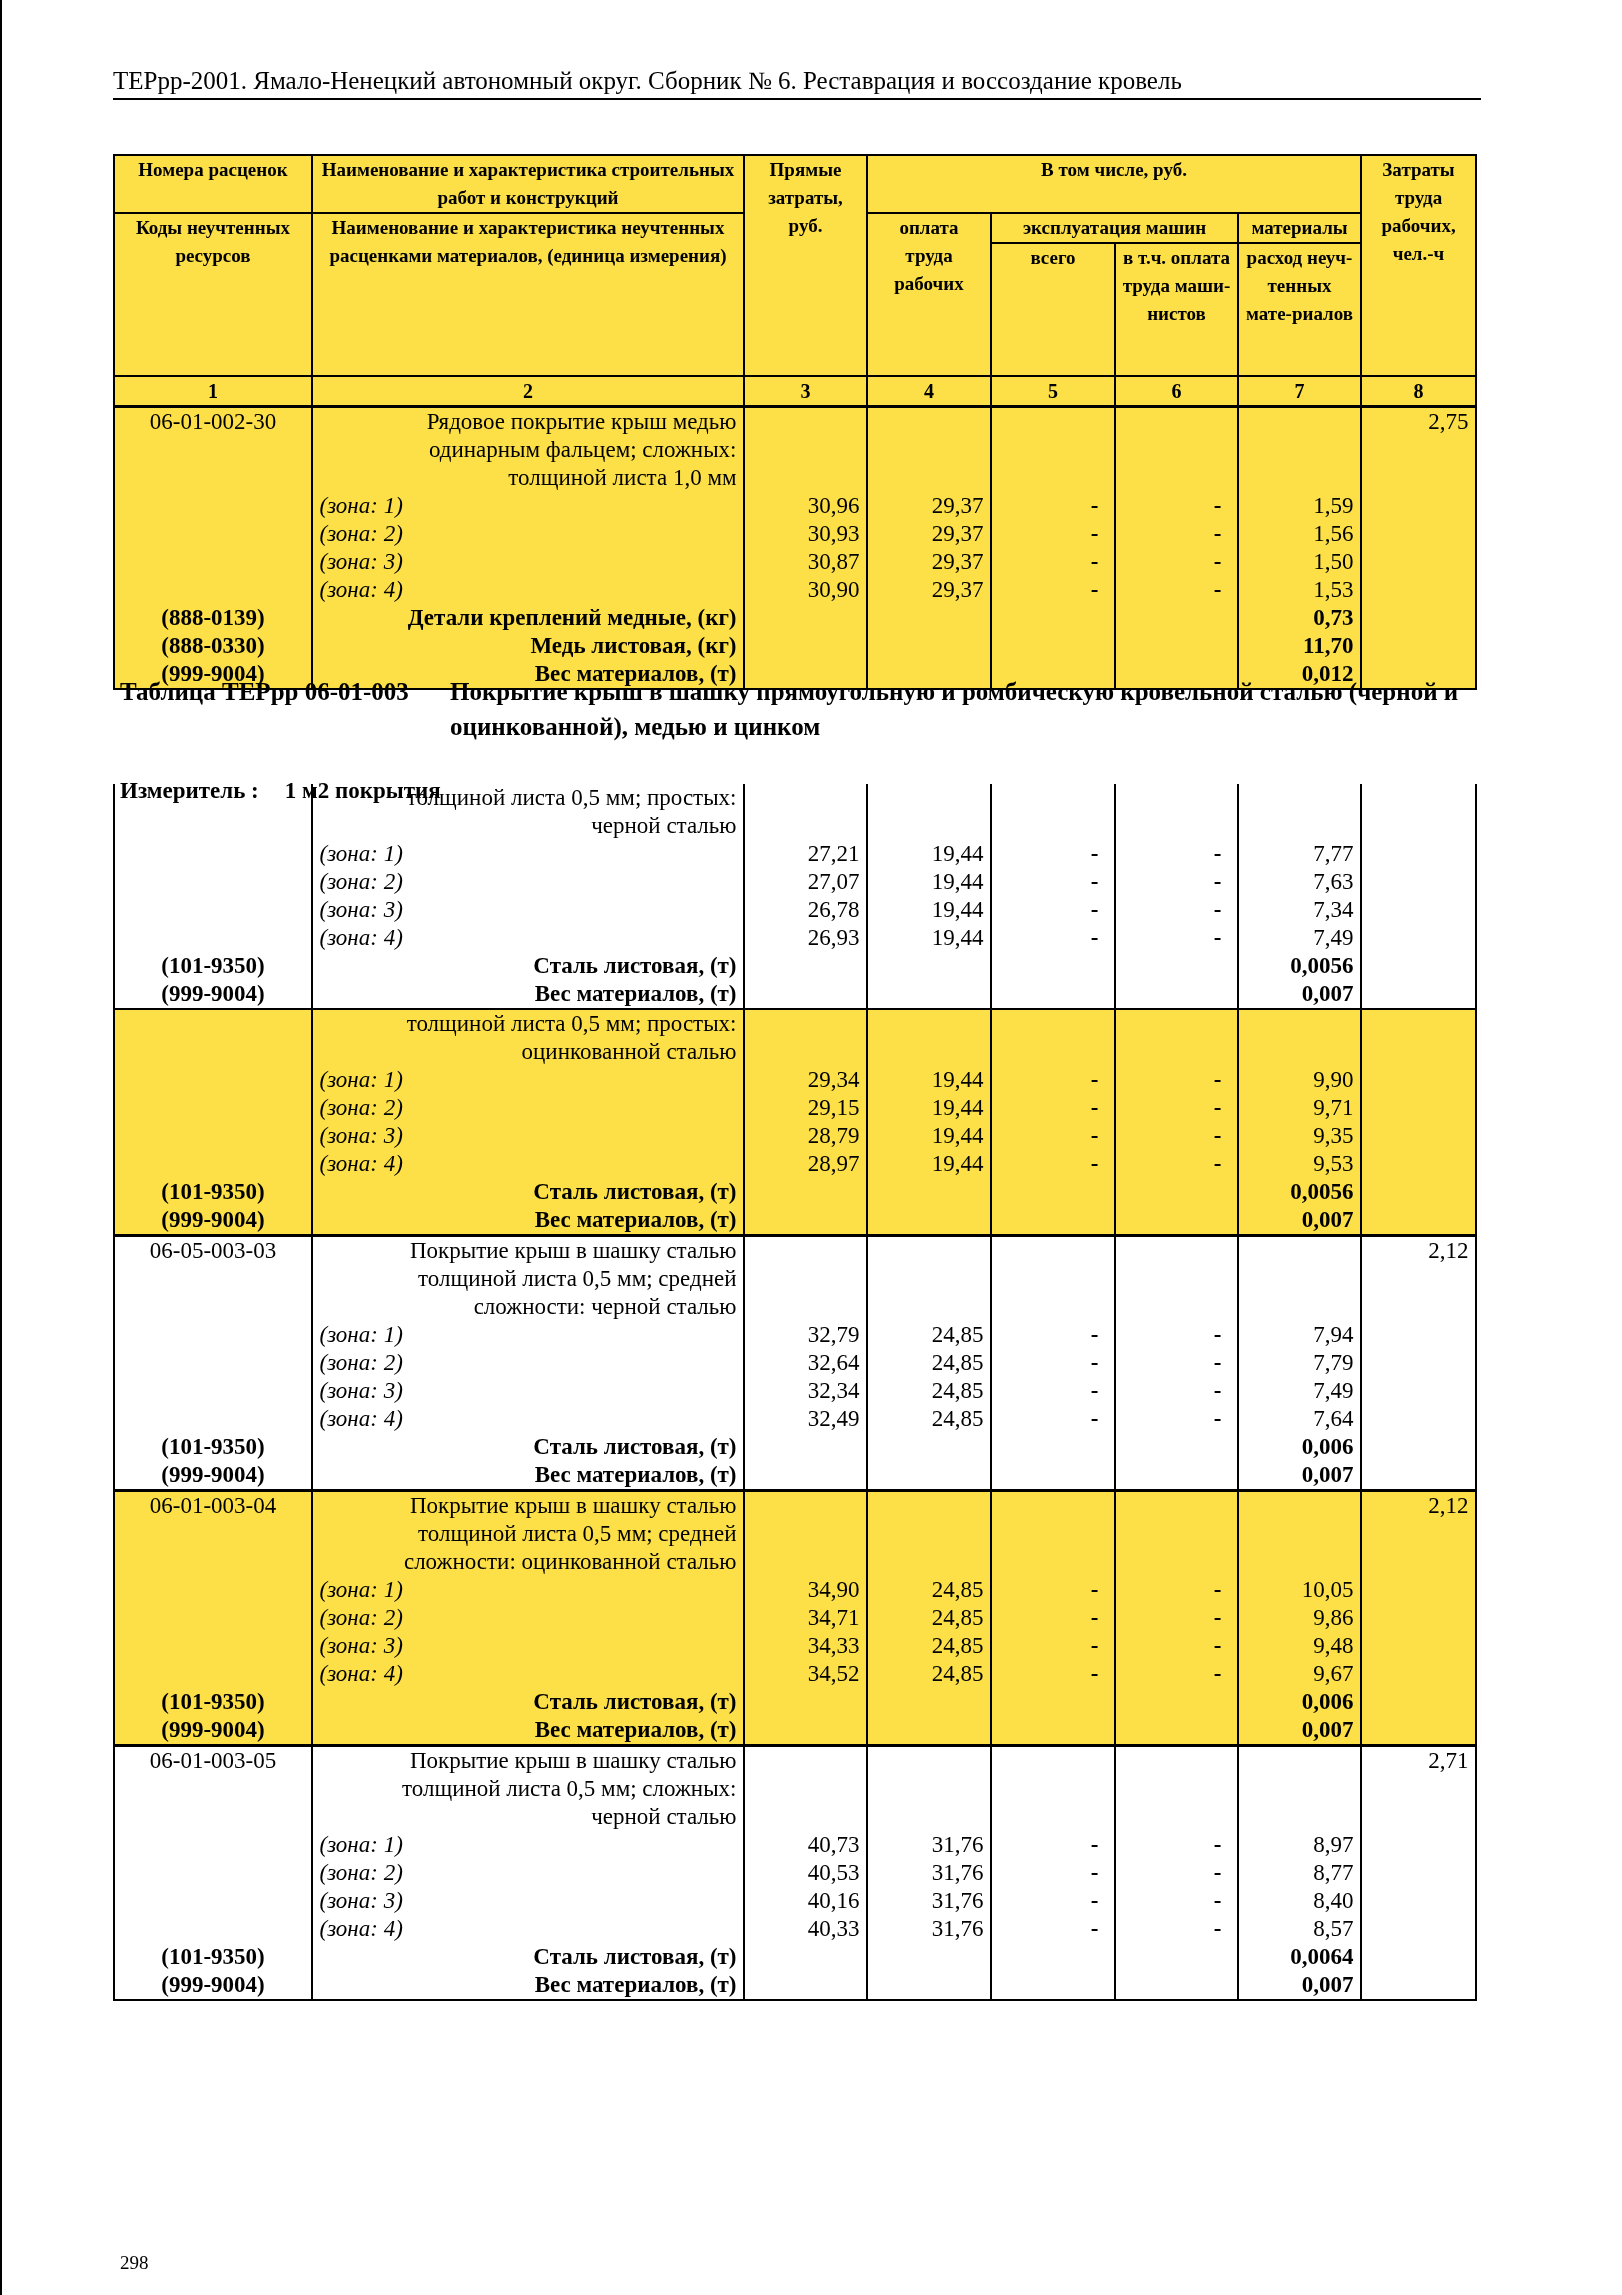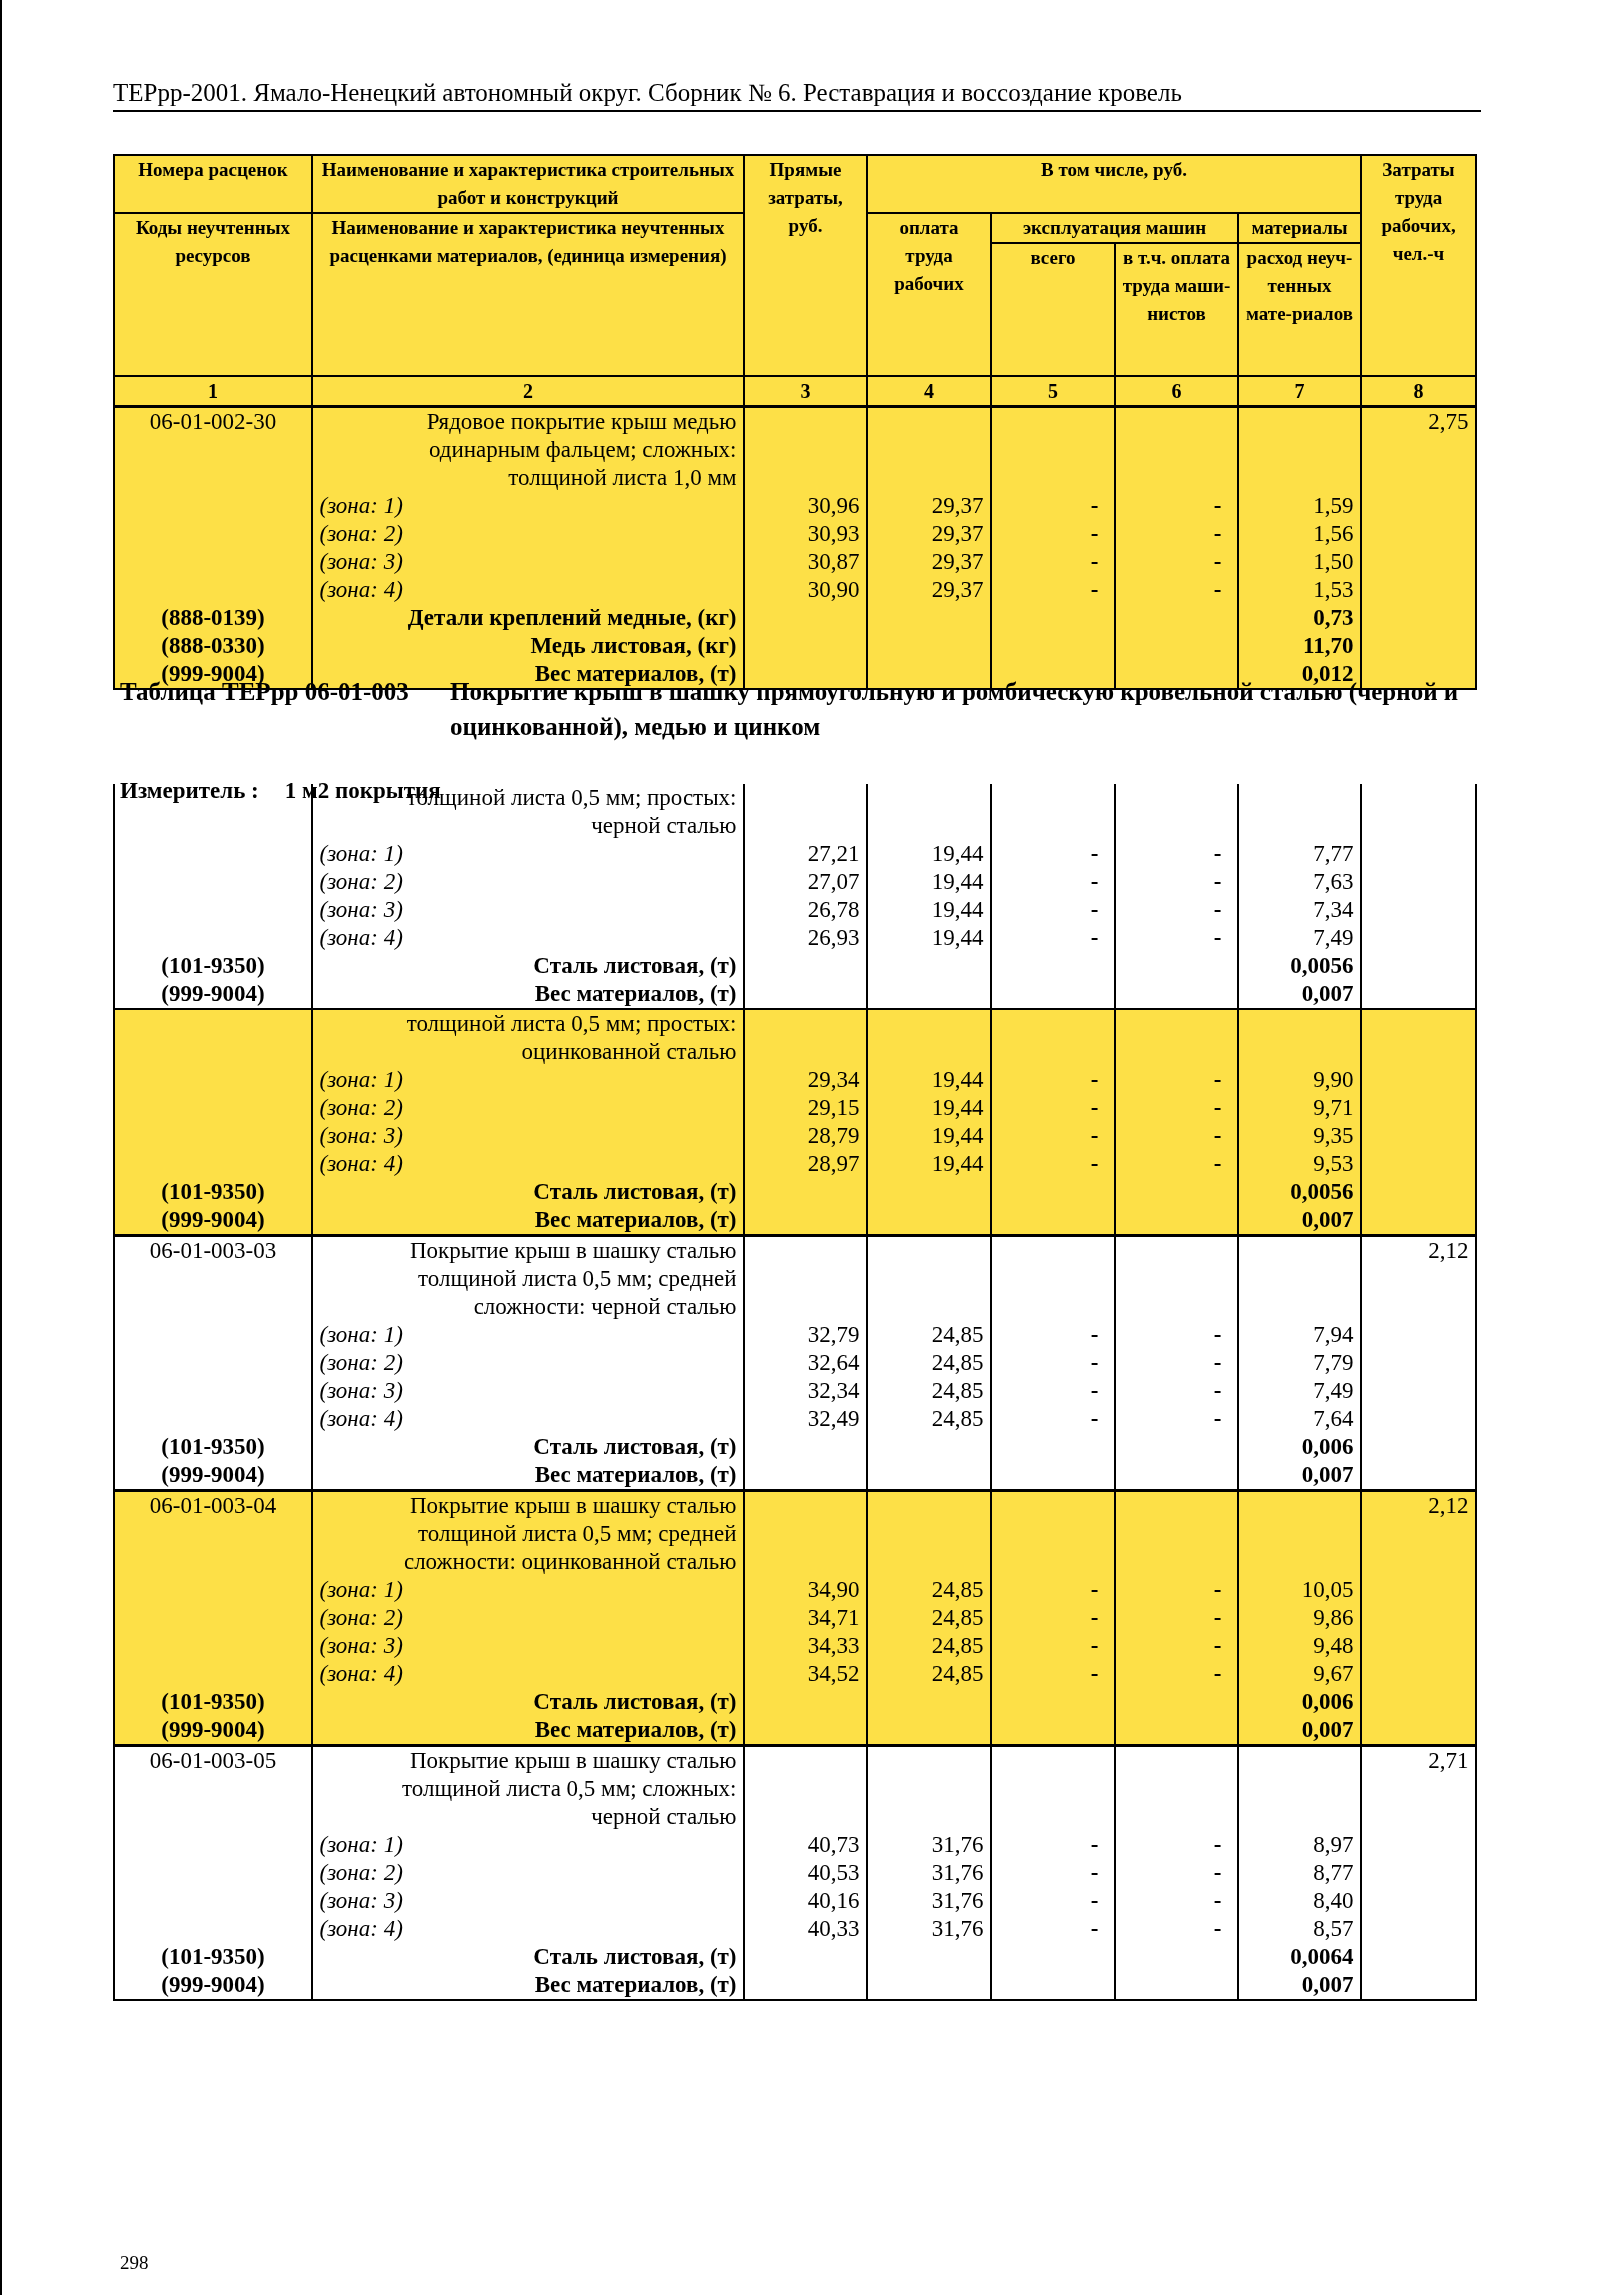--- a/index.html
+++ b/index.html
@@ -2,21 +2,21 @@
 <html style="font-size:10.5px"><head>
 <meta charset="utf-8">
 <style>
   html, body { margin: 0; padding: 0; background: #ffffff; }
   body {
     width: 1623px; height: 2295px; position: relative; overflow: hidden;
     font-family: "Liberation Serif", serif; color: #000;
     border-left: 2px solid #000; box-sizing: border-box;
   }
   .page-header {
-    position: absolute; left: 111px; top: 76px; width: 1368px;
+    position: absolute; left: 111px; top: 64px; width: 1368px;
     border-bottom: 2px solid #000; font-size: 25px; line-height: 33px; padding-bottom: 1.3px;
     white-space: nowrap;
   }
   table.grid {
     position: absolute; left: 111px; width: 1362px;
     border-collapse: collapse; table-layout: fixed;
     font-size: 23px;
   }
   table.grid td, table.grid th {
     border-left: 2px solid #000; border-right: 2px solid #000;
@@ -367,21 +367,21 @@
         <td class="code b">(999-9004)</td>
         <td class="desc b">Вес материалов, (т)</td>
         <td class="r"></td>
         <td class="r"></td>
         <td class="r"></td>
         <td class="r"></td>
         <td class="r b">0,007</td>
         <td class="r"></td>
       </tr>
       <tr class="top">
-        <td class="code">06-01-003-03</td>
+        <td class="code">06-05-003-03</td>
         <td class="desc">Покрытие крыш в шашку сталью</td>
         <td class="r"></td>
         <td class="r"></td>
         <td class="r"></td>
         <td class="r"></td>
         <td class="r"></td>
         <td class="r">2,12</td>
       </tr>
       <tr>
         <td class="code"></td>

